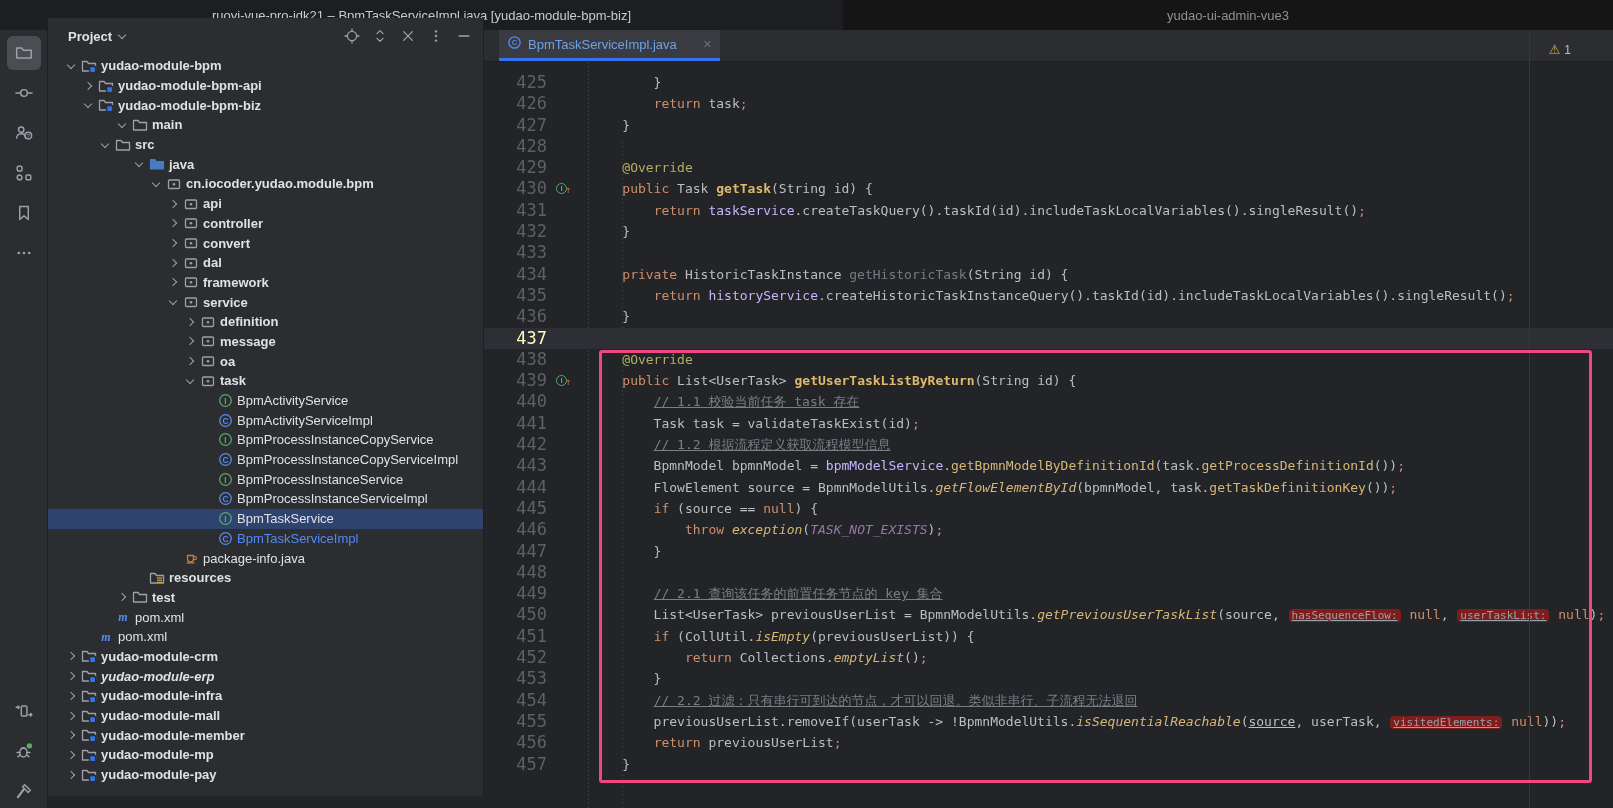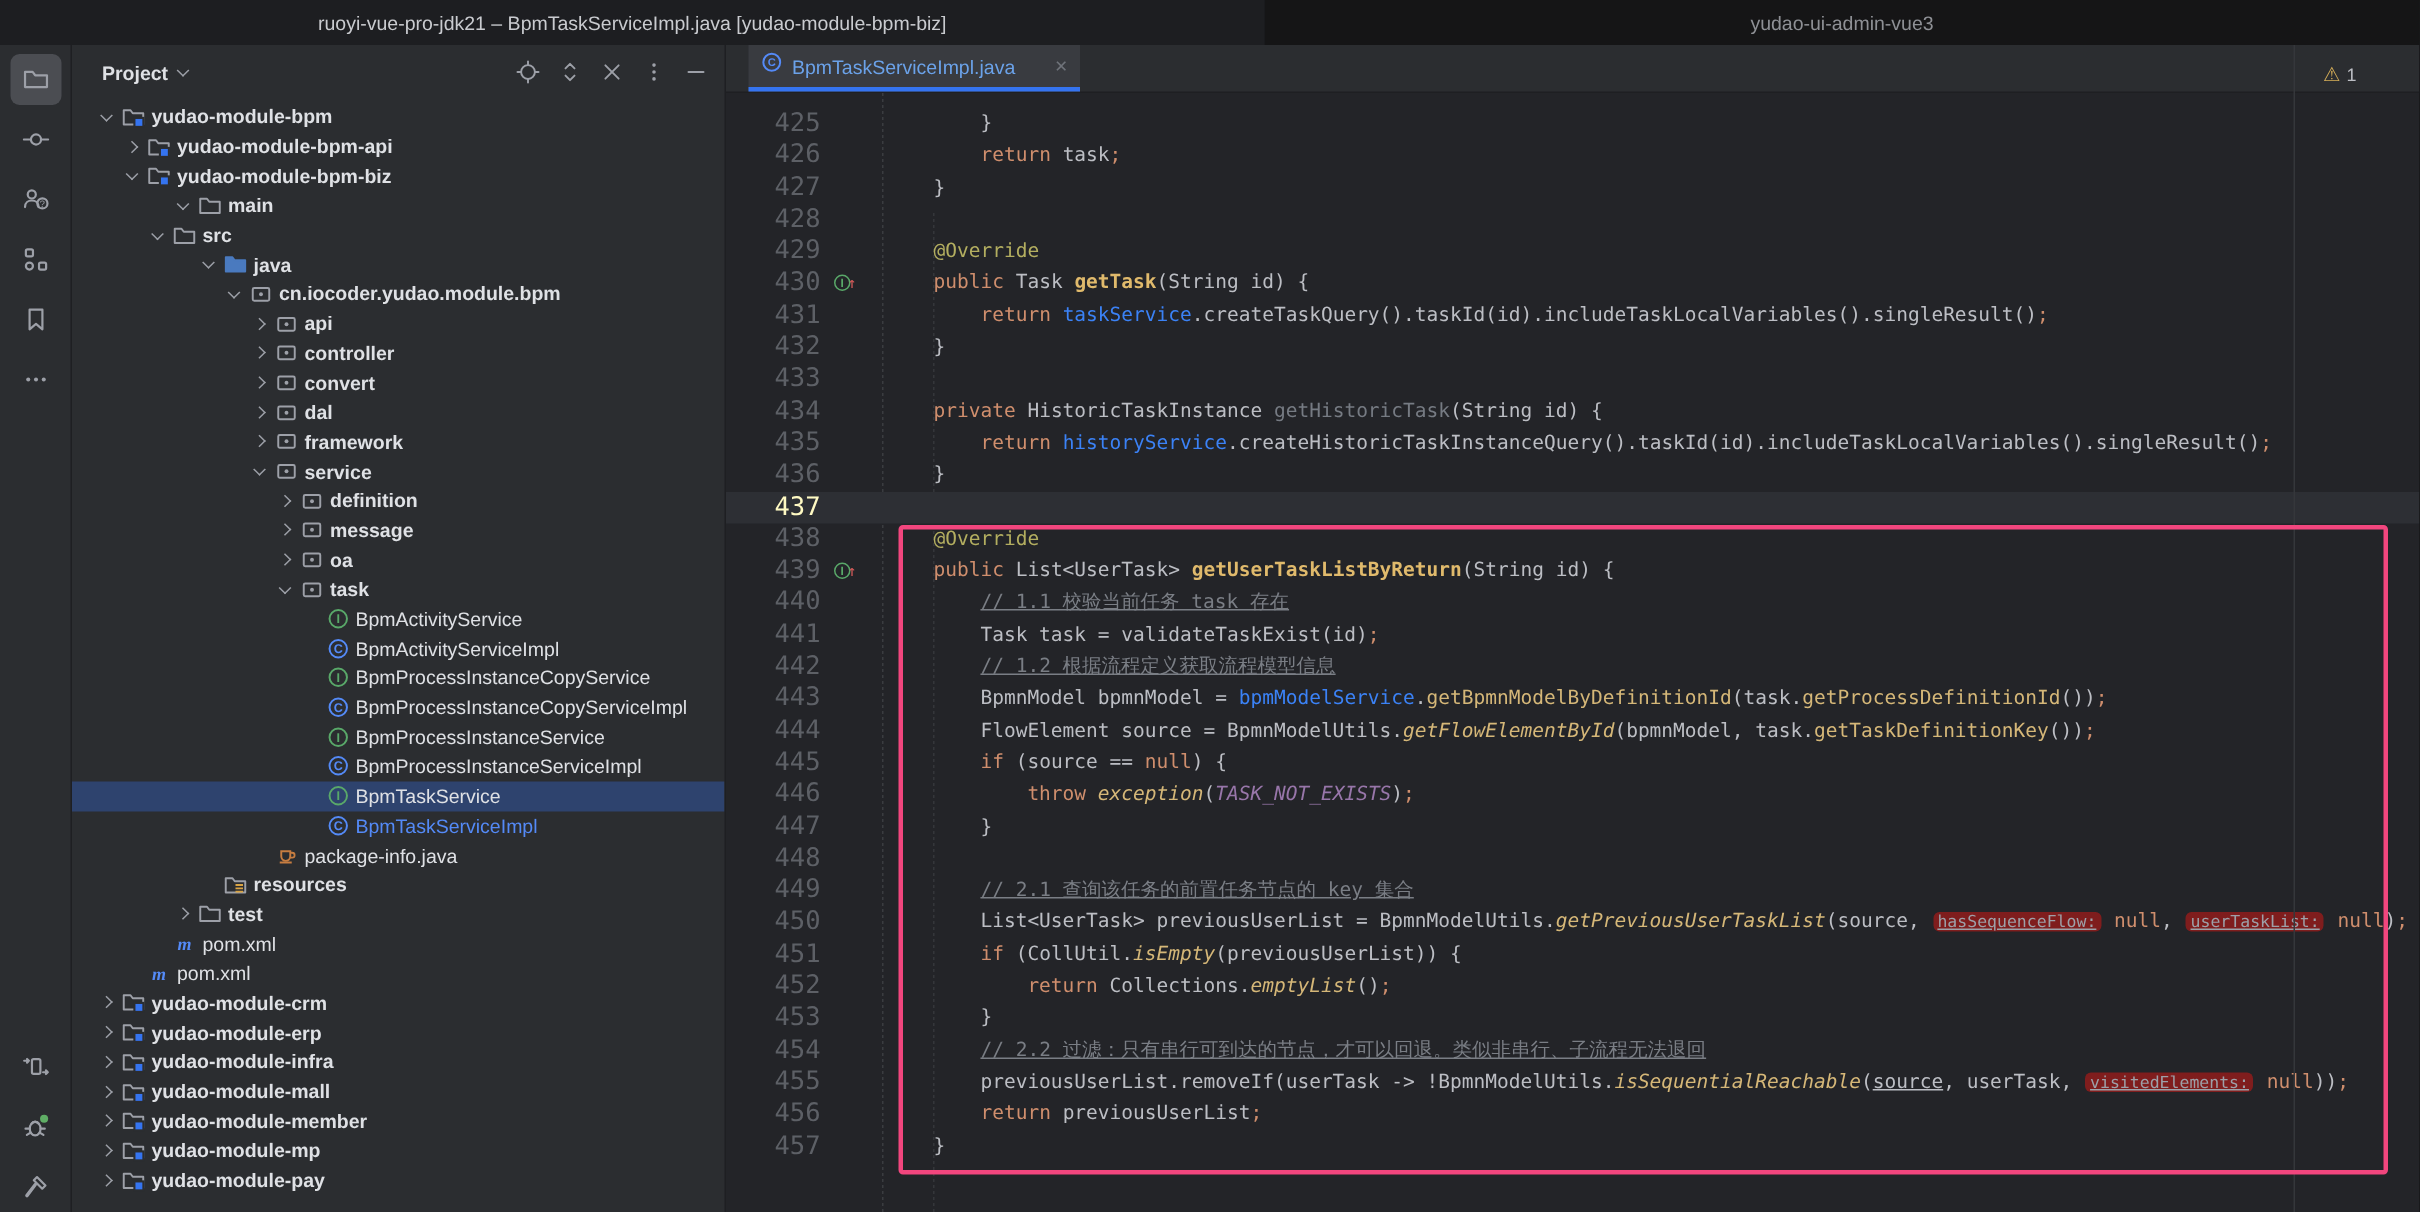--- a/index.html
+++ b/index.html
@@ -12,21 +12,21 @@
   #titlebar-back{left:843px;width:770px;background:#151516;color:#8e9095;}
   
   #stripe{position:absolute;left:0;top:30px;width:48px;height:778px;background:#2b2d30;
           border-right:1px solid #1e1f22;box-sizing:border-box;display:flex;flex-direction:column;align-items:center;}
   .stripe-btn{width:34px;height:34px;margin-top:6px;display:flex;align-items:center;justify-content:center;
               border-radius:6px;color:#9da0a8;}
   .stripe-btn.active{background:#4b4d52;}
   .stripe-spacer{flex:1;}
   .stripe-btn svg{display:block;}
   
-  #project-panel{position:absolute;left:48px;top:30px;width:436px;height:778px;background:#2b2d30;
+  #project-panel{position:absolute;left:48px;top:18px;width:436px;height:778px;background:#2b2d30;
                  border-right:1px solid #1e1f22;box-sizing:border-box;overflow:hidden;}
   #panel-header{height:36px;display:flex;align-items:center;padding:0 10px 0 20px;}
   #panel-title{font-size:13px;font-weight:bold;color:#dfe1e5;}
   .hdr-icons{margin-left:auto;display:flex;align-items:center;gap:10px;color:#9da0a8;}
   .hdr-btn{width:18px;height:18px;display:flex;align-items:center;justify-content:center;}
   .chev{display:inline-block;width:5px;height:5px;border-right:1.5px solid #9da0a8;border-bottom:1.5px solid #9da0a8;}
   .chev.down{transform:rotate(45deg);margin-top:-2px;}
   .chev.right{transform:rotate(-45deg);}
   #tree{padding-top:2px;}
   .tree-row{height:19.7px;display:flex;align-items:center;font-size:13px;color:#dfe1e5;white-space:nowrap;}
@@ -50,21 +50,21 @@
   .lnum{display:inline-block;width:63px;text-align:right;color:#5d6066;font-size:17px;
         font-family:"DejaVu Sans Mono",monospace;vertical-align:top;}
   .code-row.caret .lnum{color:#fef9c3;}
   .gslot{display:inline-block;width:44px;vertical-align:top;position:relative;}
   .gut-impl{position:absolute;left:9px;top:4px;width:20px;height:14px;}
   .gi-circle{position:absolute;left:0;top:1px;width:11px;height:11px;border:1px solid #59a869;border-radius:50%;
              color:#59a869;font-size:8px;font-weight:bold;display:flex;align-items:center;justify-content:center;
              box-sizing:border-box;font-family:"Liberation Sans",sans-serif;}
   .gi-arrow{position:absolute;left:9px;top:-3px;color:#db5c5c;font-size:10px;font-family:"DejaVu Sans Mono",monospace;}
   .tk-kw{color:#cf8e6d;} .tk-def{color:#bcbec4;} .tk-meth{color:#e0ba6c;font-weight:bold;}
-  .tk-ann{color:#b3ae60;} .tk-fld{color:#3b82f6;} .tk-cst{color:#9876aa;font-style:italic;}
+  .tk-ann{color:#b3ae60;} .tk-fld{color:#c4b5fd;} .tk-cst{color:#9876aa;font-style:italic;}
   .tk-cmt{color:#7a7e85;text-decoration:underline;} .tk-call{color:#d5b778;} .tk-it{font-style:italic;}
   .tk-gray{color:#767b83;} .tk-semi{color:#cf8e6d;} .tk-u{text-decoration:underline;}
   .tk-chip{background:#7f1d1d;color:#9da0a8;border-radius:4px;font-size:11px;padding:0 3px;margin:0 1px;text-decoration:underline;}
   #margin-guide{position:absolute;left:1045px;top:0;width:1px;height:778px;background:#35373b;}
   #gutter-sep{position:absolute;left:104px;top:0;width:1px;height:778px;
               background:repeating-linear-gradient(#3a3c40 0 2px,transparent 2px 4px);}
   #indent-guide{position:absolute;left:138px;top:80px;width:1px;height:680px;
               background:repeating-linear-gradient(#34363a 0 2px,transparent 2px 4px);}
   #inspections{position:absolute;top:12px;right:42px;display:flex;align-items:center;gap:4px;
                font-size:12px;color:#bcbec4;}
@@ -531,21 +531,21 @@
             <span class="chev right"></span>
           </span>
           <span class="tree-ico">
             <svg width="16" height="16" viewBox="0 0 16 16">
               <path stroke="#9da0a8" stroke-width="1.3" fill="none" stroke-linecap="round" stroke-linejoin="round" d="M1.5 3.5h4.5l1.5 2h7v7.5h-13z"></path>
               <rect x="8.6" y="8.6" width="6" height="6" fill="#3574f0" stroke="#2b2d30" stroke-width="1.4"></rect>
             </svg>
           </span>
           <span class="tree-label bold">yudao-module-crm</span>
         </div>
-        <div class="tree-row" style="padding-left: 14px;">
+        <div class="tree-row" style="padding-left: 14px; font-style: italic;">
           <span class="tree-chev">
             <span class="chev right"></span>
           </span>
           <span class="tree-ico">
             <svg width="16" height="16" viewBox="0 0 16 16">
               <path stroke="#9da0a8" stroke-width="1.3" fill="none" stroke-linecap="round" stroke-linejoin="round" d="M1.5 3.5h4.5l1.5 2h7v7.5h-13z"></path>
               <rect x="8.6" y="8.6" width="6" height="6" fill="#3574f0" stroke="#2b2d30" stroke-width="1.4"></rect>
             </svg>
           </span>
           <span class="tree-label bold">yudao-module-erp</span>

